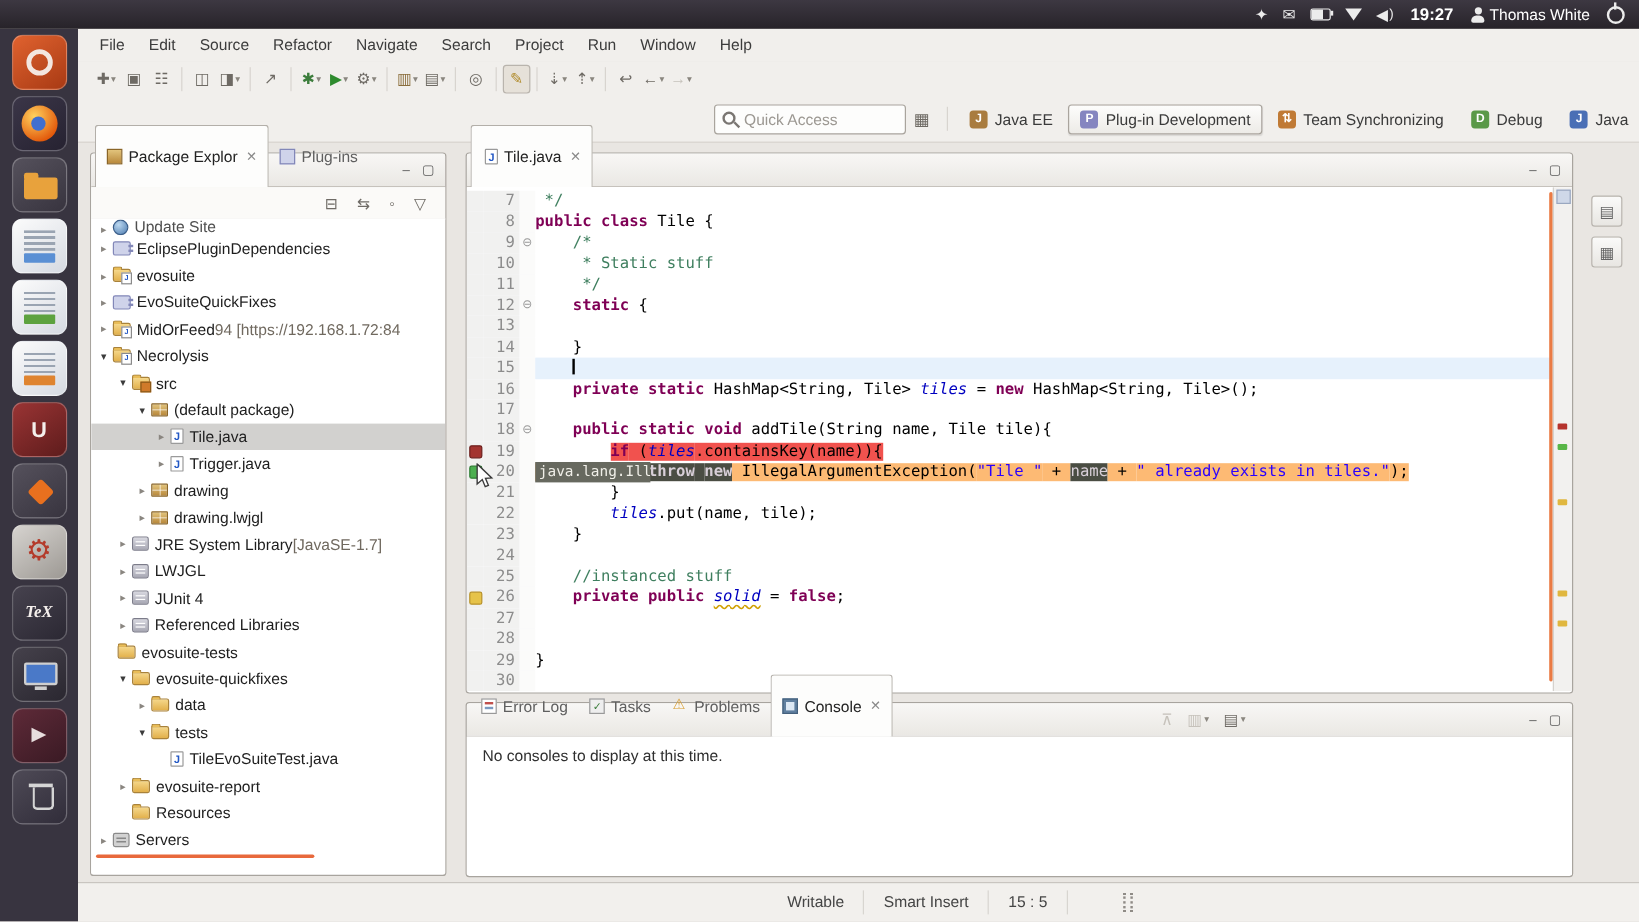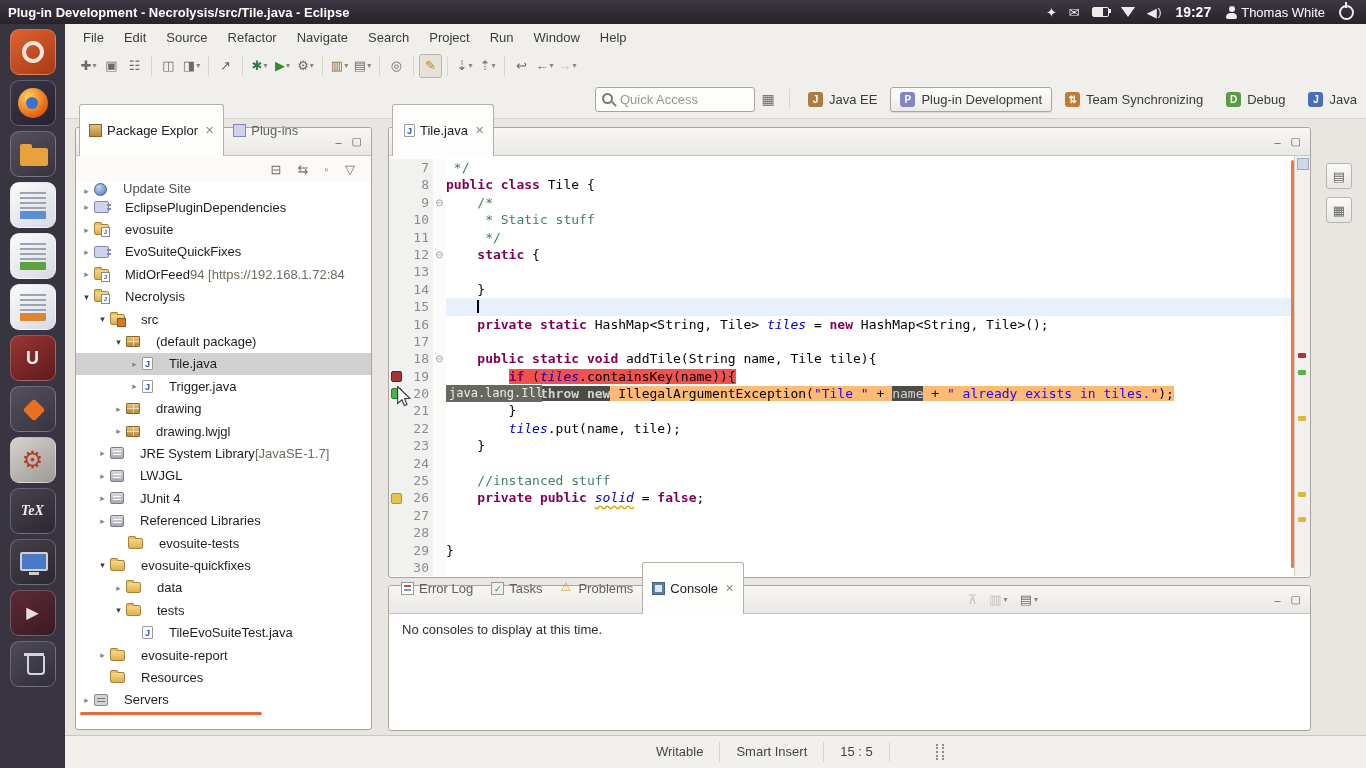--- a/index.html
+++ b/index.html
@@ -97,21 +97,21 @@
 
   #pkg{left:75px;top:127px;width:297px;height:603px}
   .vtb{height:26px;border-bottom:1px solid #e5e2dd;display:flex;justify-content:flex-end;align-items:center;gap:16px;padding-right:16px;background:#fbfaf8}
   .pti{color:#6f6b66;font-size:13px}
   .tree{position:absolute;top:54px;left:0;right:0;bottom:1px;overflow:hidden;padding-top:2px;background:#fff}
   .trow{display:flex;align-items:center;height:22.4px;font-size:13px;color:#1e1e1e;white-space:nowrap}
   .trow.selected{background:#d2d1cf}
   .trow.partial{height:13px;overflow:hidden;align-items:flex-end;color:#4f4f4f;margin-top:-1px}
   .arr{width:11px;text-align:center;font-size:9px;color:#8a8680;flex:none}
   .arr.exp{color:#3b3b3b}
-  .tlabel{margin-left:16px}
+  .tlabel{margin-left:5px}
   .tsuffix{color:#70695f}
   .tree-underline{height:3px;background:#e8693c;width:182px;margin:1px 0 0 4px;border-radius:2px}
 
   
   .tico{width:15px;height:12px;position:relative;flex:none;margin-left:2px;box-sizing:border-box}
   .tico-site{width:13px;height:13px;border-radius:50%;background:radial-gradient(circle at 35% 30%,#bcd8f0,#4d7cb0);border:1px solid #3c5f8a}
   .tico-plugin-project{background:#cfd3ea;border:1px solid #8287b8;border-radius:2px}
   .tico-plugin-project::after{content:"";position:absolute;right:-3px;top:2px;width:4px;height:2px;background:#8287b8;box-shadow:0 4px 0 #8287b8}
   .tico-java-project,.tico-src-folder,.tico-folder{background:linear-gradient(#f5d78a,#e2b04b);border:1px solid #a9823a;border-radius:1px 2px 2px 2px;width:15px;height:11px}
   .tico-java-project::before,.tico-src-folder::before,.tico-folder::before{content:"";position:absolute;top:-3px;left:-1px;width:6px;height:2px;background:#e9bd58;border:1px solid #a9823a;border-bottom:none;border-radius:2px 2px 0 0}
@@ -190,21 +190,20 @@
   .sb-cell{padding:0 16px;height:20px;line-height:20px;border-right:1px solid #d8d5d0;white-space:nowrap}
   .sb-cell:first-of-type{border-left:1px solid #d8d5d0}
   .sb-handle{width:4px;height:16px;border-left:2px dotted #8f8b86;border-right:2px dotted #8f8b86;margin-left:46px}
 
   #mousecursor{position:absolute;left:396px;top:386px;z-index:99;pointer-events:none}
 </style>
 </head>
 <body>
 
 <div id="topbar">
-  <span class="title">Plug-in Development - Necrolysis/src/Tile.java - Eclipse</span>
   <div id="tray">
       <span class="ti ti-indicator-icon">✦</span>
       <span class="ti ti-mail-icon">✉</span>
       <span class="ti ti-battery-icon"></span>
       <span class="ti ti-network-icon"></span>
       <span class="ti ti-volume-icon">◀</span>
     <span class="clock">19:27</span>
     <span class="t-person"></span>
     <span class="user">Thomas White</span>
     <span class="t-power"></span>
@@ -447,21 +446,21 @@
       <div class="trow" style="padding-left: 21px;">
         <span class="arr">▸</span>
         <span class="tico tico-library"></span>
         <span class="tlabel">JUnit 4</span>
       </div>
       <div class="trow" style="padding-left: 21px;">
         <span class="arr">▸</span>
         <span class="tico tico-library"></span>
         <span class="tlabel">Referenced Libraries</span>
       </div>
-      <div class="trow" style="padding-left: 39px;">
+      <div class="trow" style="padding-left: 9px;">
         <span class="arr"></span>
         <span class="tico tico-folder"></span>
         <span class="tlabel">evosuite-tests</span>
       </div>
       <div class="trow" style="padding-left: 21px;">
         <span class="arr exp">▾</span>
         <span class="tico tico-folder"></span>
         <span class="tlabel">evosuite-quickfixes</span>
       </div>
       <div class="trow" style="padding-left: 37px;">

